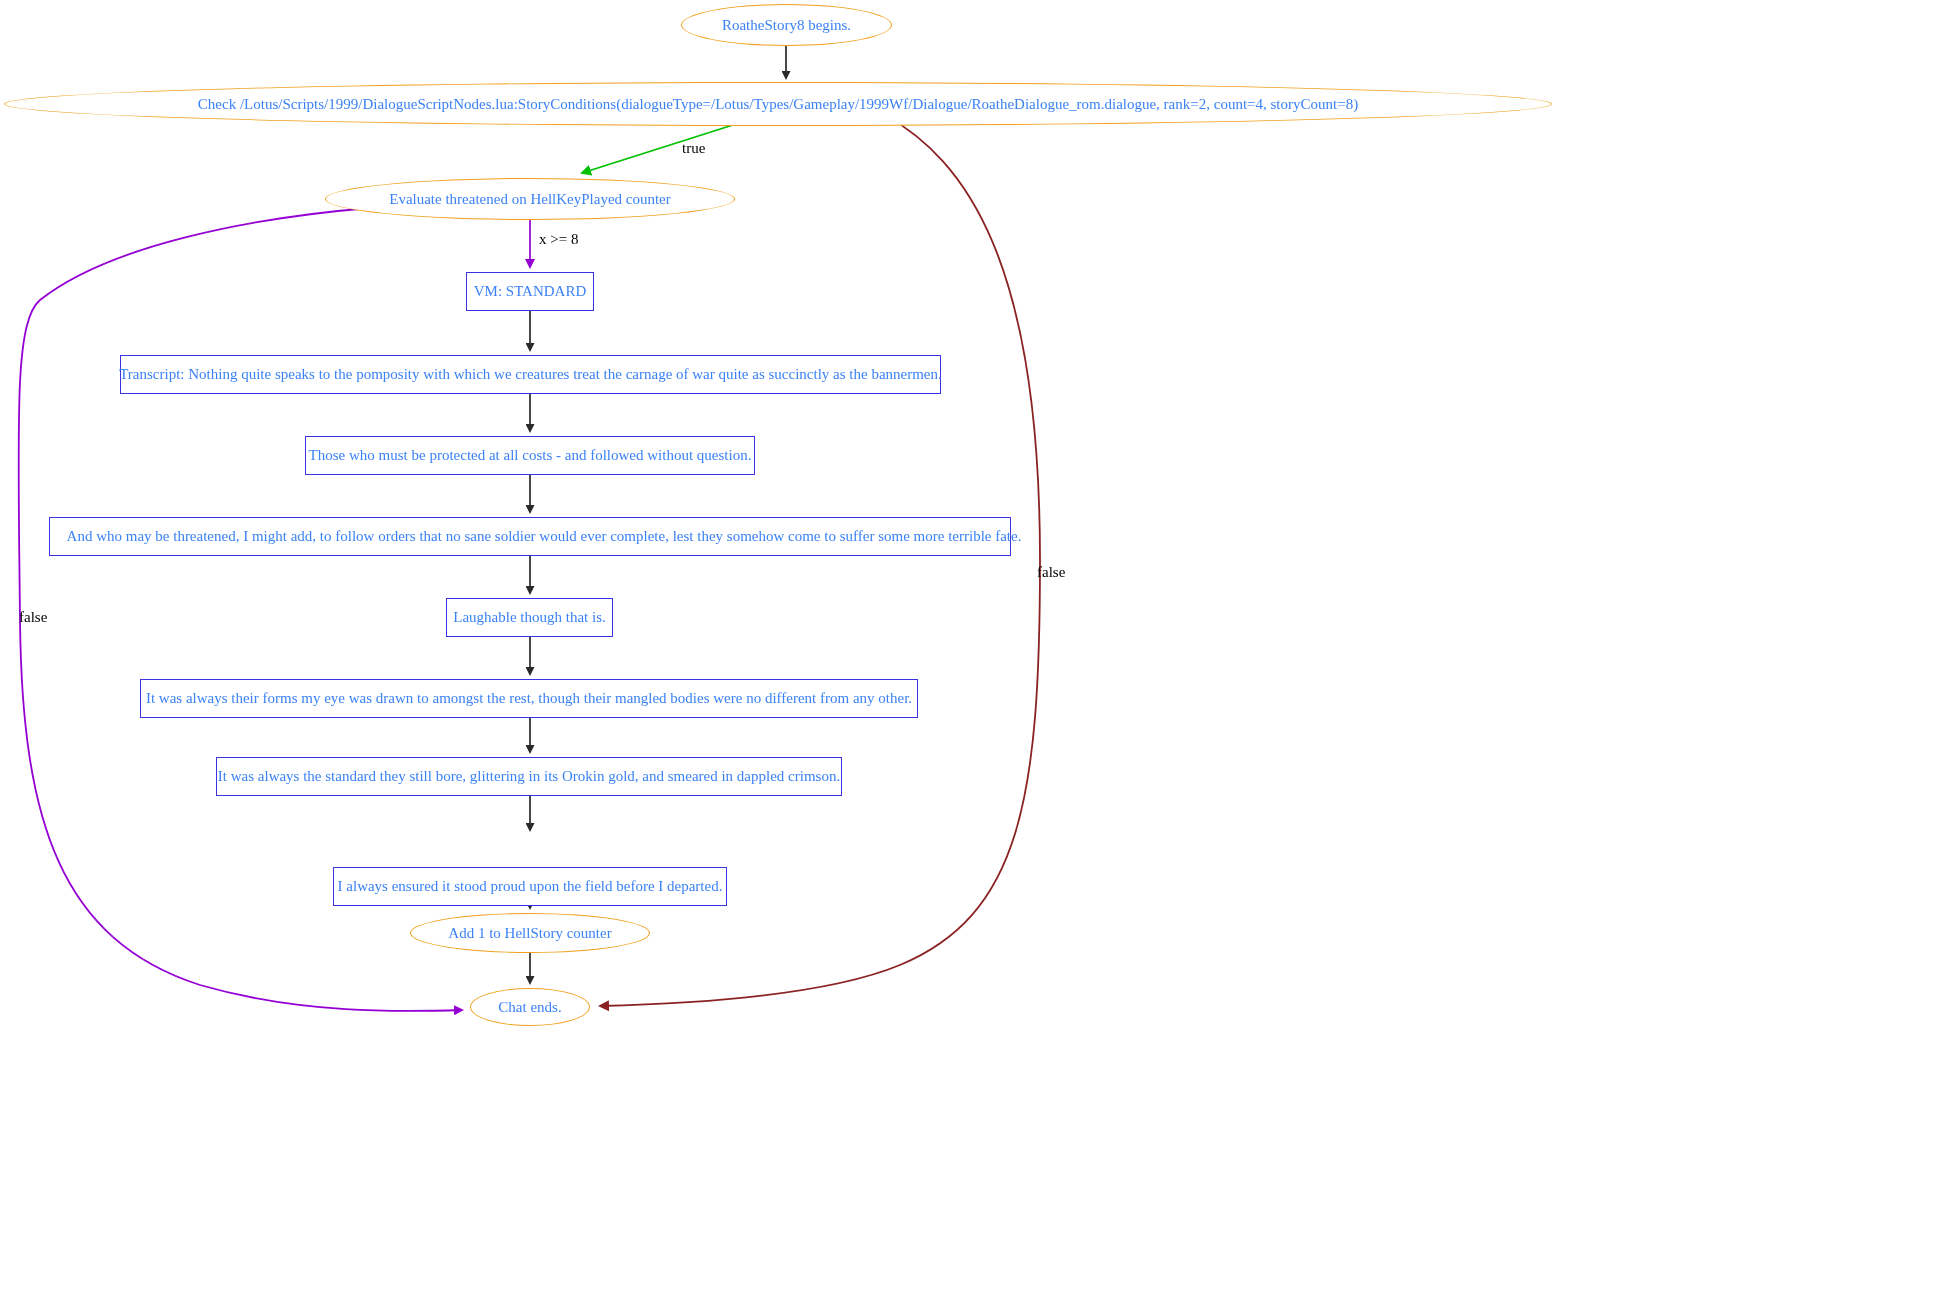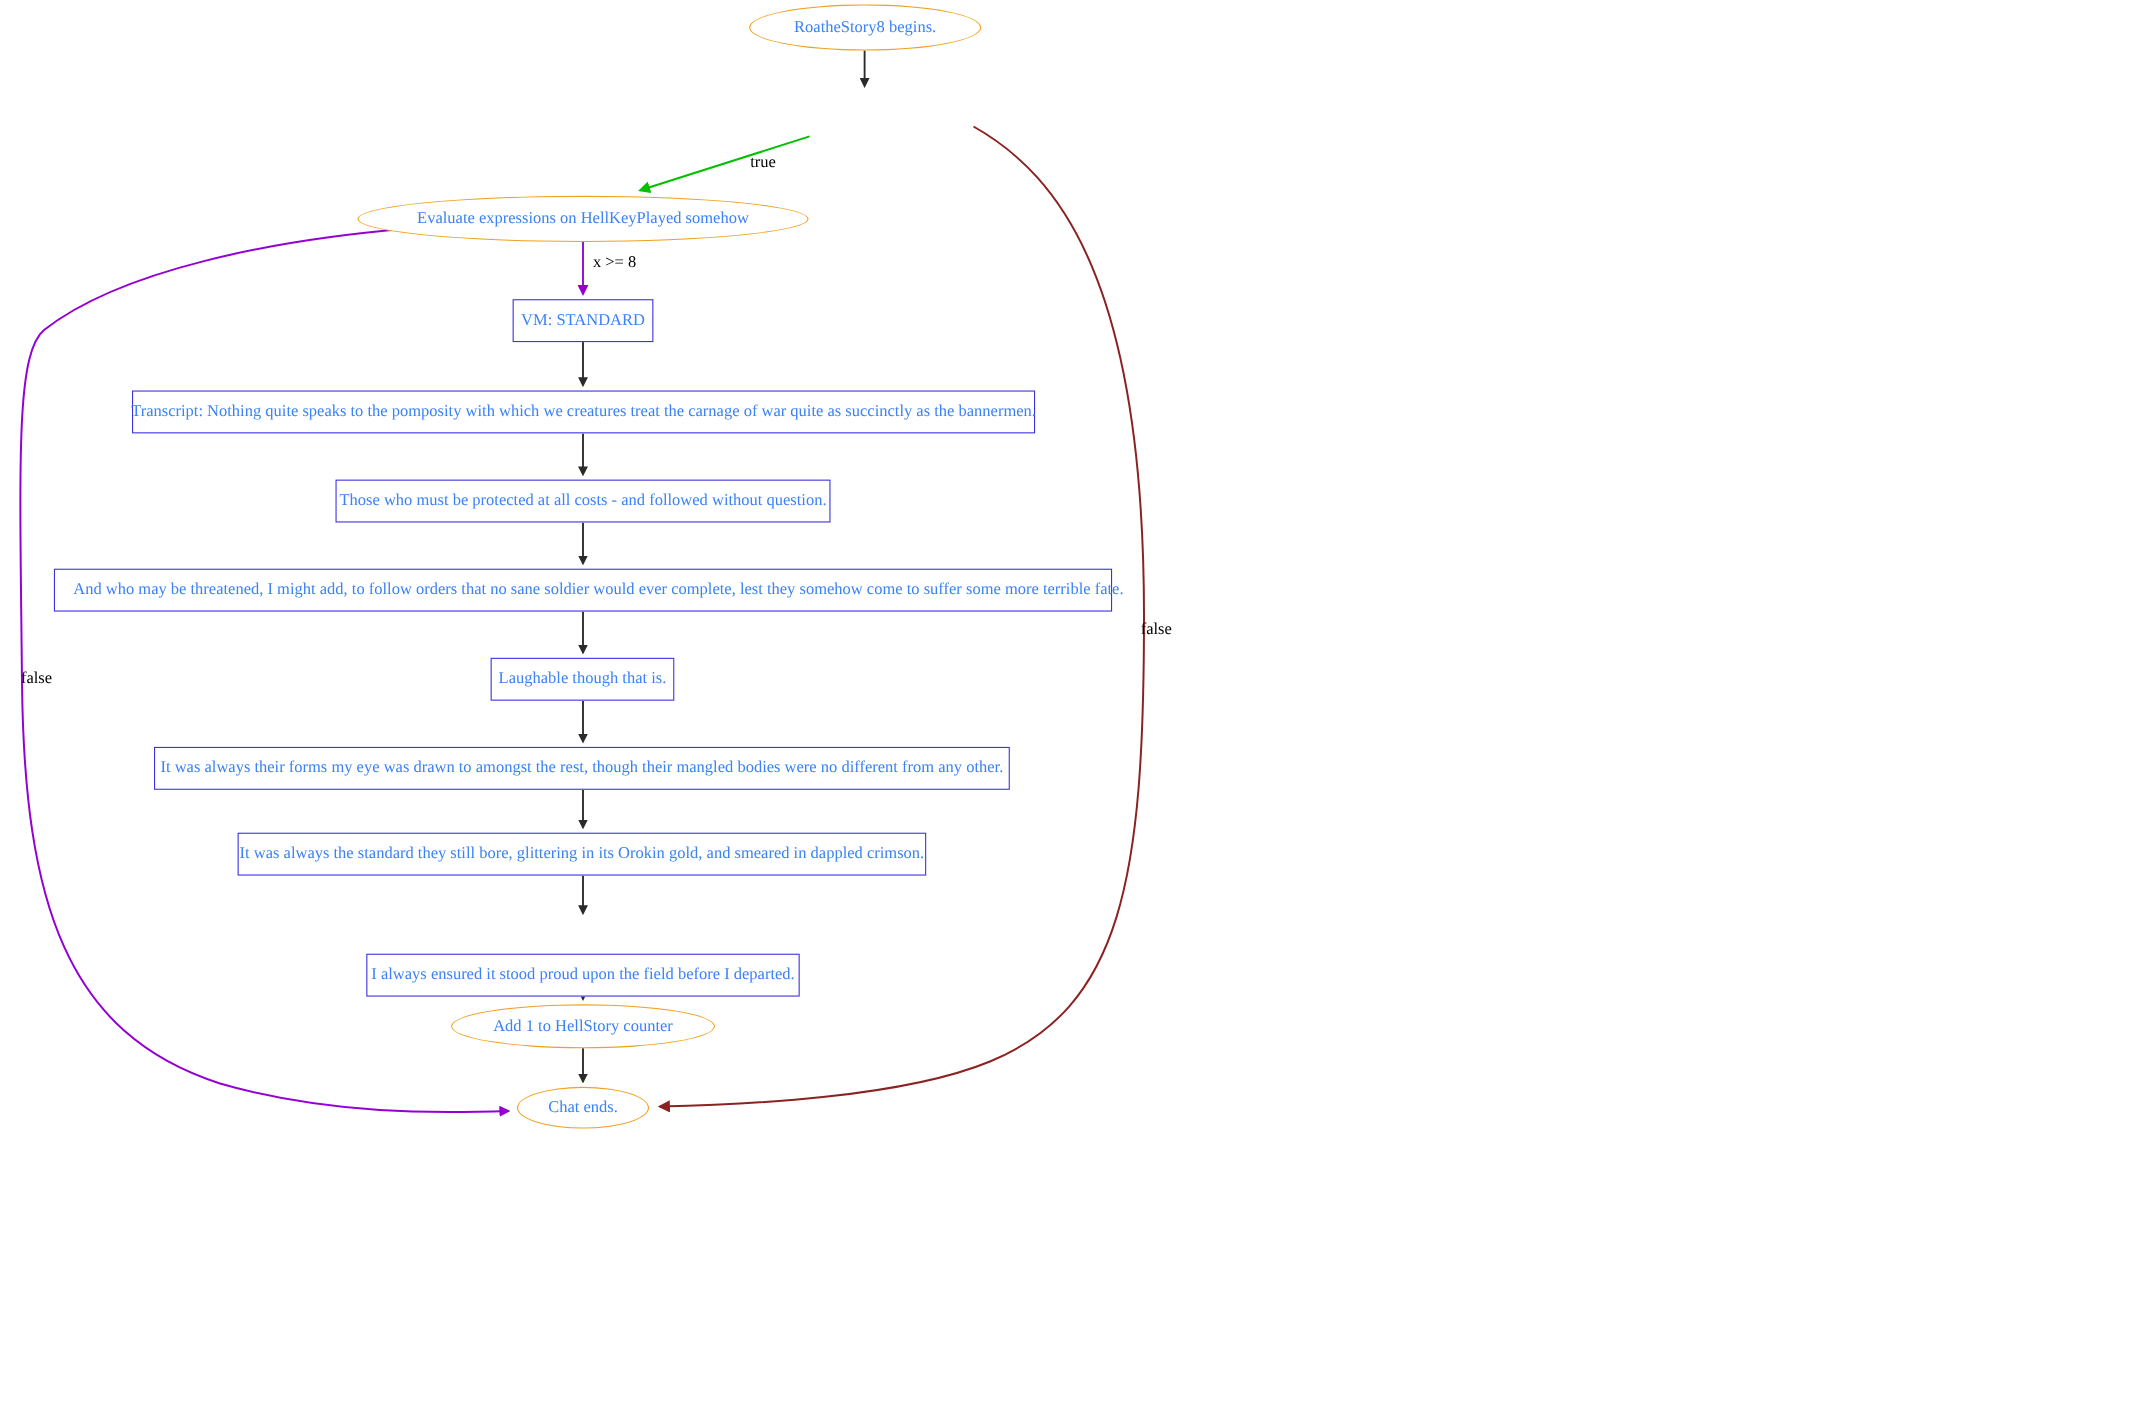--- a/index.html
+++ b/index.html
@@ -104,23 +104,26 @@
 
     <path d="M 530,874 L 530,908" stroke="#2a2a2a" stroke-width="1.7" fill="none" marker-end="url(#ah-dark)"></path>
 
     <path d="M 530,953 L 530,983" stroke="#2a2a2a" stroke-width="1.7" fill="none" marker-end="url(#ah-dark)"></path>
   </svg>
 
   <div class="node ellipse" style="left:681px; top:4px; width:211px; height:42px; font-size:15px;">
     <span class="node-label">RoatheStory8 begins.</span>
   </div>
 
+  <div class="node ellipse" style="left:4px; top:82px; width:1548px; height:44px; font-size:15px;">
+    <span class="node-label">Check /Lotus/Scripts/1999/DialogueScriptNodes.lua:StoryConditions(dialogueType=/Lotus/Types/Gameplay/1999Wf/Dialogue/RoatheDialogue_rom.dialogue, rank=2, count=4, storyCount=8)</span>
+  </div>
 
   <div class="node ellipse" style="left:325px; top:178px; width:410px; height:42px; font-size:15px;">
-    <span class="node-label">Evaluate expressions on HellKeyPlayed somehow</span>
+    <span class="node-label">Evaluate threatened on HellKeyPlayed counter</span>
   </div>
 
   <div class="node box" style="left:466px; top:272px; width:128px; height:39px; font-size:15px;">
     <span class="node-label">VM: STANDARD</span>
   </div>
 
   <div class="node box" style="left:120px; top:355px; width:821px; height:39px; font-size:15px;">
     <span class="node-label">Transcript: Nothing quite speaks to the pomposity with which we creatures treat the carnage of war quite as succinctly as the bannermen.</span>
   </div>
 

